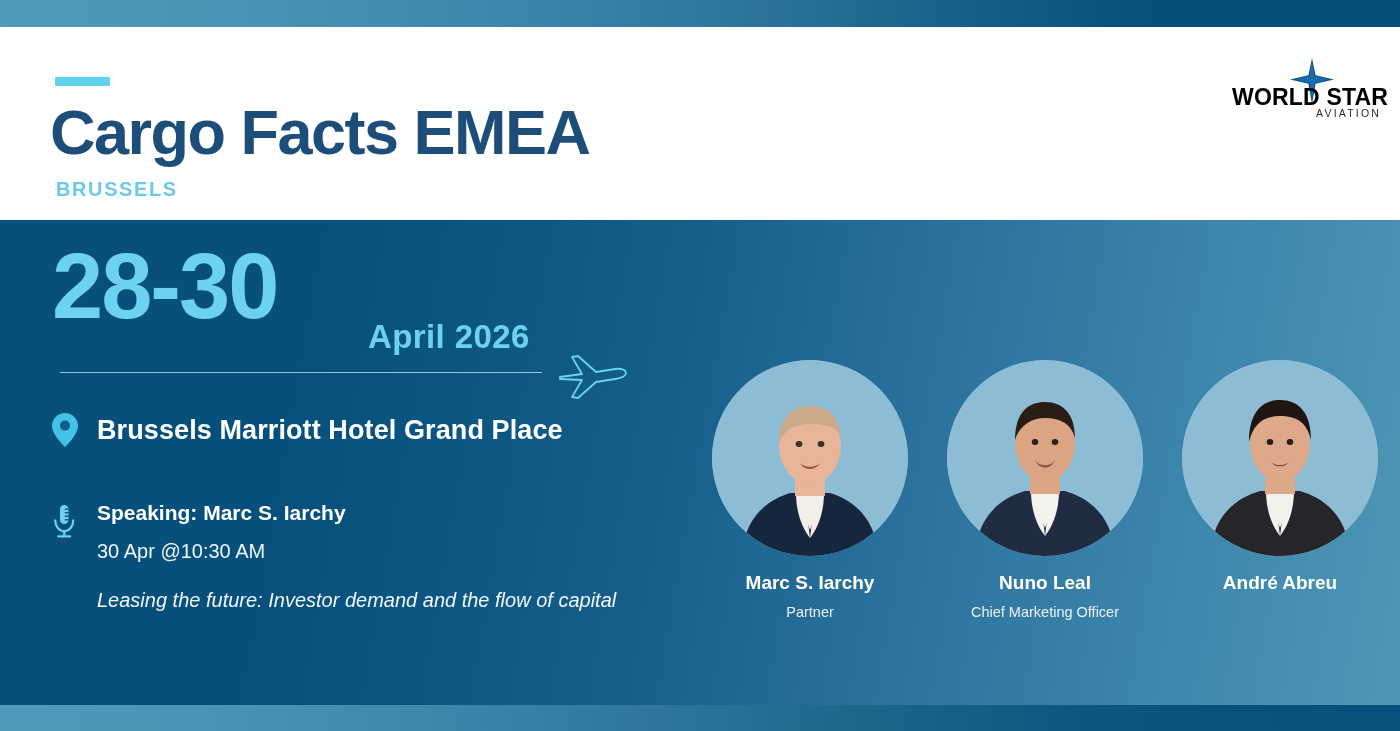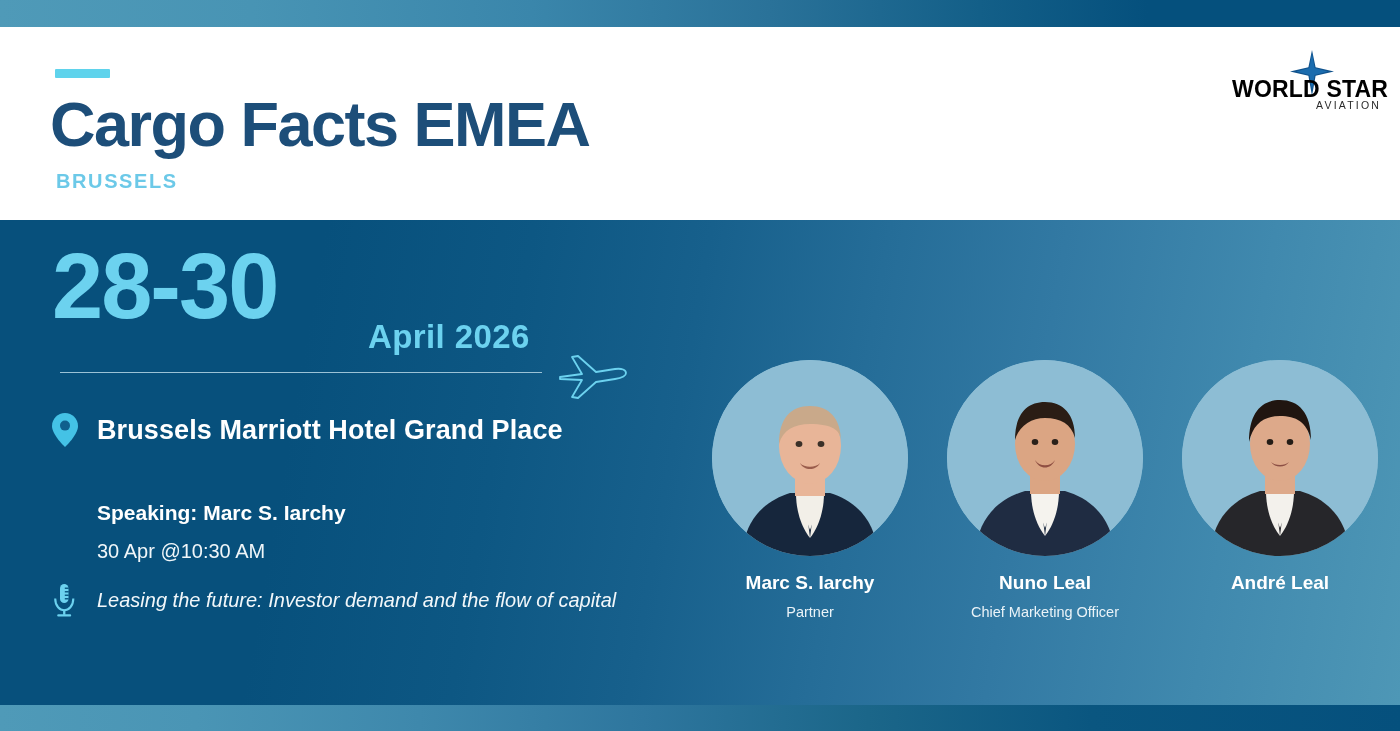--- a/index.html
+++ b/index.html
@@ -30,21 +30,21 @@
   .strip-bottom-dark {
     position: absolute;
     left: 0; top: 705px;
     width: 1400px; height: 26px;
     background: linear-gradient(90deg, #4f9ab8 0%, #4a95b5 14%, #3e88ac 30%, #2e769e 46%, #1b6689 62%, #0a5680 78%, #05507d 100%);
   }
 
   
   .header {
     position: absolute;
-    left: 0; top: 27px;
+    left: 0; top: 35px;
     width: 1400px; height: 193px;
     background: #ffffff;
   }
   .accent-bar {
     position: absolute;
     left: 55px; top: 42px;
     width: 55px; height: 9px;
     background: #5fd3ec;
     border-radius: 1px;
   }
@@ -149,21 +149,21 @@
     font-weight: bold;
     color: #ffffff;
     letter-spacing: 0.1px;
   }
 
   
   .row-speaking {
     position: absolute;
     left: 52px; top: 282px;
     display: flex;
-    align-items: flex-end;
+    align-items: flex-start;
   }
   .mic-icon { width: 24px; height: 36px; flex: 0 0 auto; margin-right: 21px; margin-top: 2px; }
   .speak-col { display: block; }
   .speak-name {
     font-size: 21px;
     font-weight: bold;
     color: #ffffff;
     line-height: 1;
     margin-bottom: 18px;
   }
@@ -330,21 +330,21 @@
             <path d="M84 131 C84 150 90 166 98 176 L92 128 Z" fill="#f3f1ec"></path>
             <path d="M112 131 C112 150 106 166 98 176 L104 128 Z" fill="#f3f1ec"></path>
             <path d="M83 110 L113 110 L113 134 L83 134 Z" fill="#dda98a"></path>
             <ellipse cx="98" cy="84" rx="30" ry="37" fill="#dda98a"></ellipse>
             <path d="M67 82 C67 52 80 40 98 40 C117 40 129 53 129 80 C125 62 114 56 98 56 C82 56 71 64 67 82 Z" fill="#201510"></path>
             <ellipse cx="88" cy="82" rx="3.3" ry="2.9" fill="#241c16"></ellipse>
             <ellipse cx="108" cy="82" rx="3.3" ry="2.9" fill="#241c16"></ellipse>
             <path d="M89 102 C93 106 103 106 107 102 C103 108 93 108 89 102 Z" fill="#8c4f44"></path>
           </svg>
         </div>
-        <div class="sp-name">André Leal</div>
+        <div class="sp-name">André Abreu</div>
       </div>
 
     </div>
   </div>
 
   <div class="strip-bottom-dark"></div>
 
 </div>
 
 </body></html>

